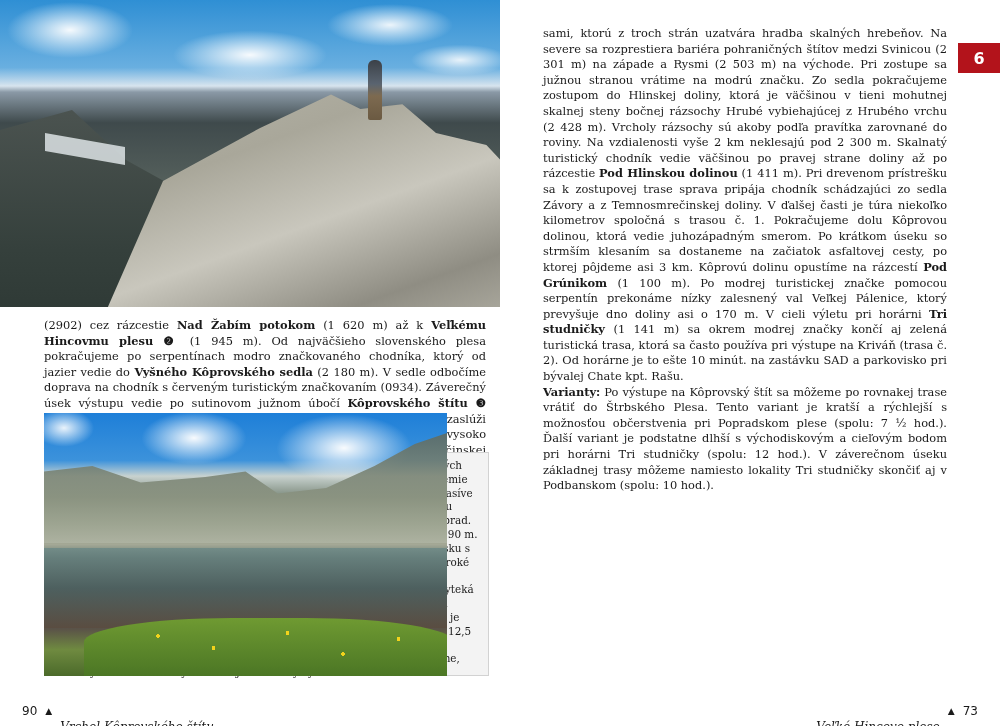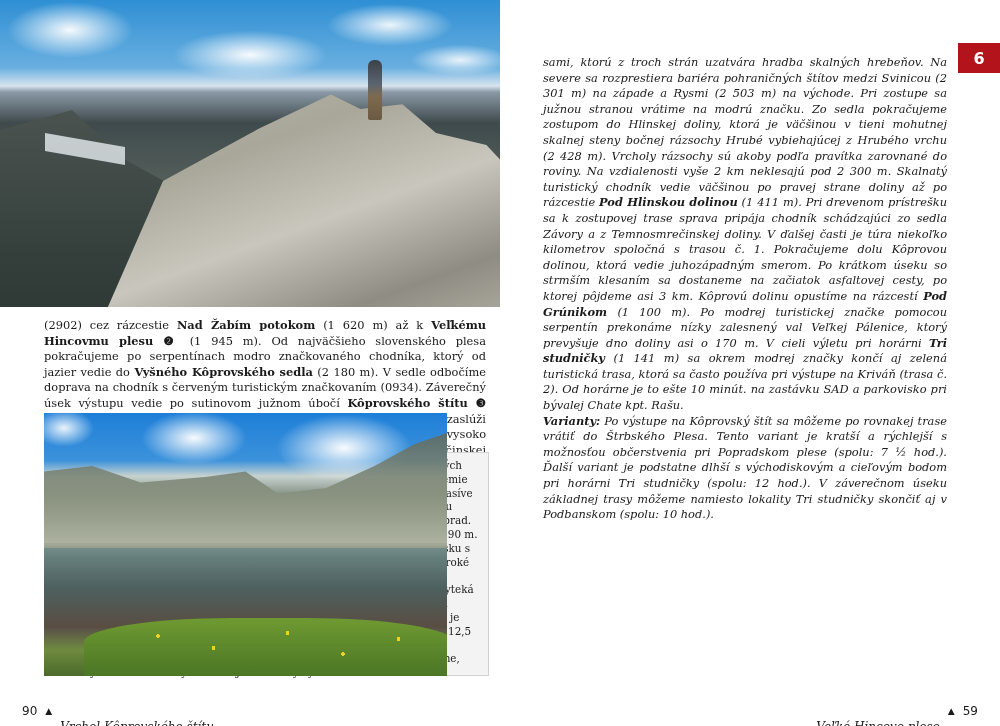--- a/index.html
+++ b/index.html
@@ -70,21 +70,21 @@
       linear-gradient(#6f9a32, #4a7524);
     border-radius: 40% 40% 0 0;
   }
 
   
   .text-block {
     position: absolute; font-size: 11.4px; line-height: 15.6px;
     text-align: justify; hyphens: manual;
   }
   .text-left { left: 44px; top: 318px; width: 442px; }
-  .text-right { left: 543px; top: 55px; width: 404px; font-style: italic; }
+  .text-right { left: 543px; top: 26px; width: 404px; }
   .text-block p { margin: 0; }
   b { font-weight: bold; }
 
   
   .info-box {
     position: absolute; left: 44px; top: 452px; width: 427px; height: 210px;
     background: #f3f3f3; border: 1px solid #d2d2d2; padding: 6px 8px;
     font-size: 10.4px; line-height: 13.8px; color: #1a1a1a;
   }
   .info-box p { margin: 0; }
@@ -160,14 +160,14 @@
 
 <div class="photo photo-bottom" title="Mountain lake Veľké Hincovo pleso with yellow flowers in foreground">
   <div class="mountains"></div>
   <div class="lake"></div>
   <div class="flowers"></div>
 </div>
 
 <div class="footer footer-right">
   <span class="caption">Veľké Hincovo pleso</span>
   <span class="tri">▲</span>
-  <span class="page-num">59</span>
+  <span class="page-num">73</span>
 </div>
 
 </body></html>

